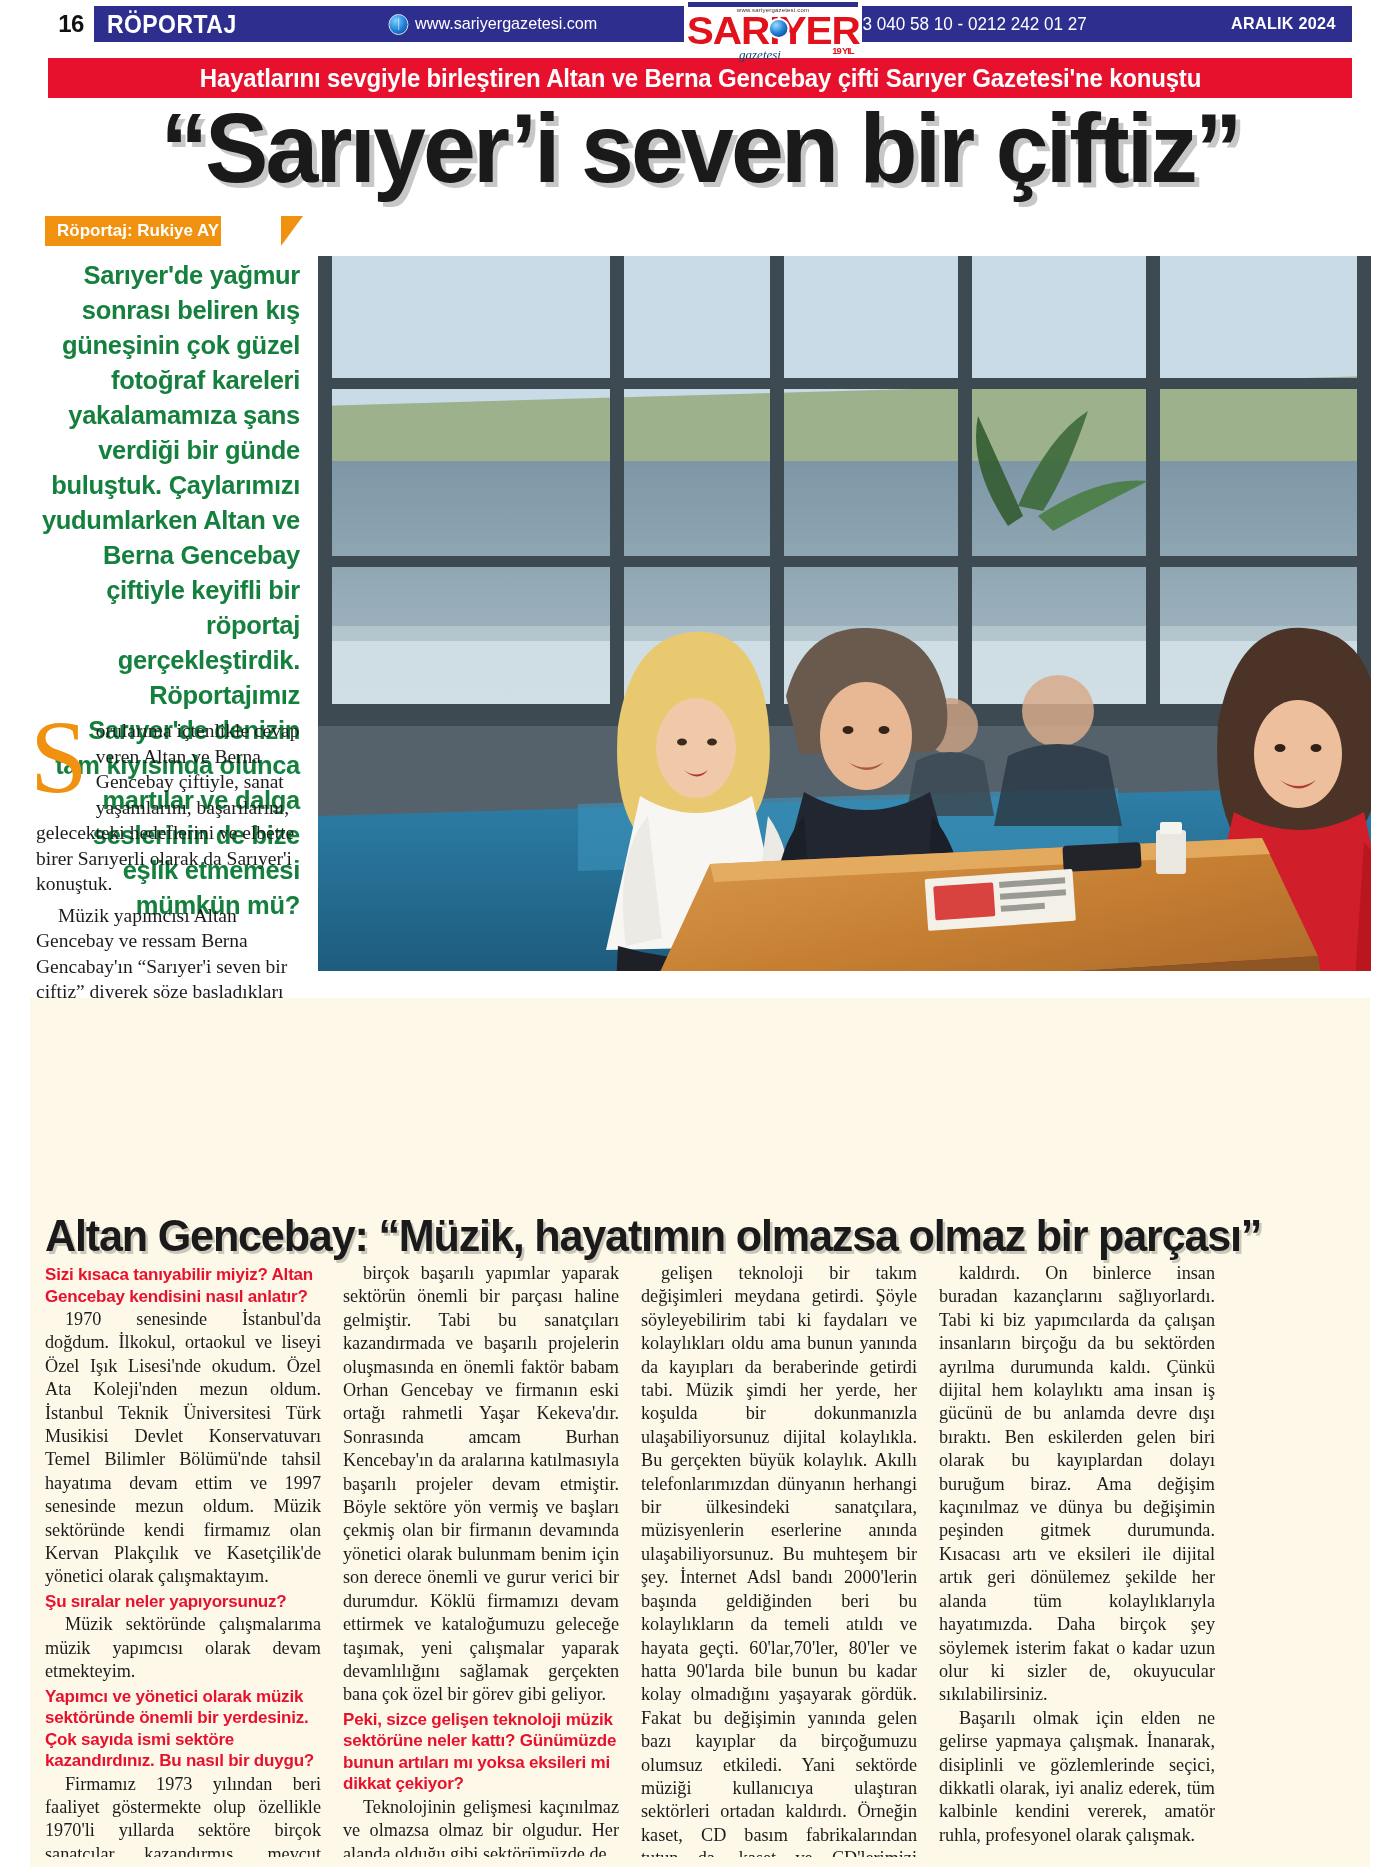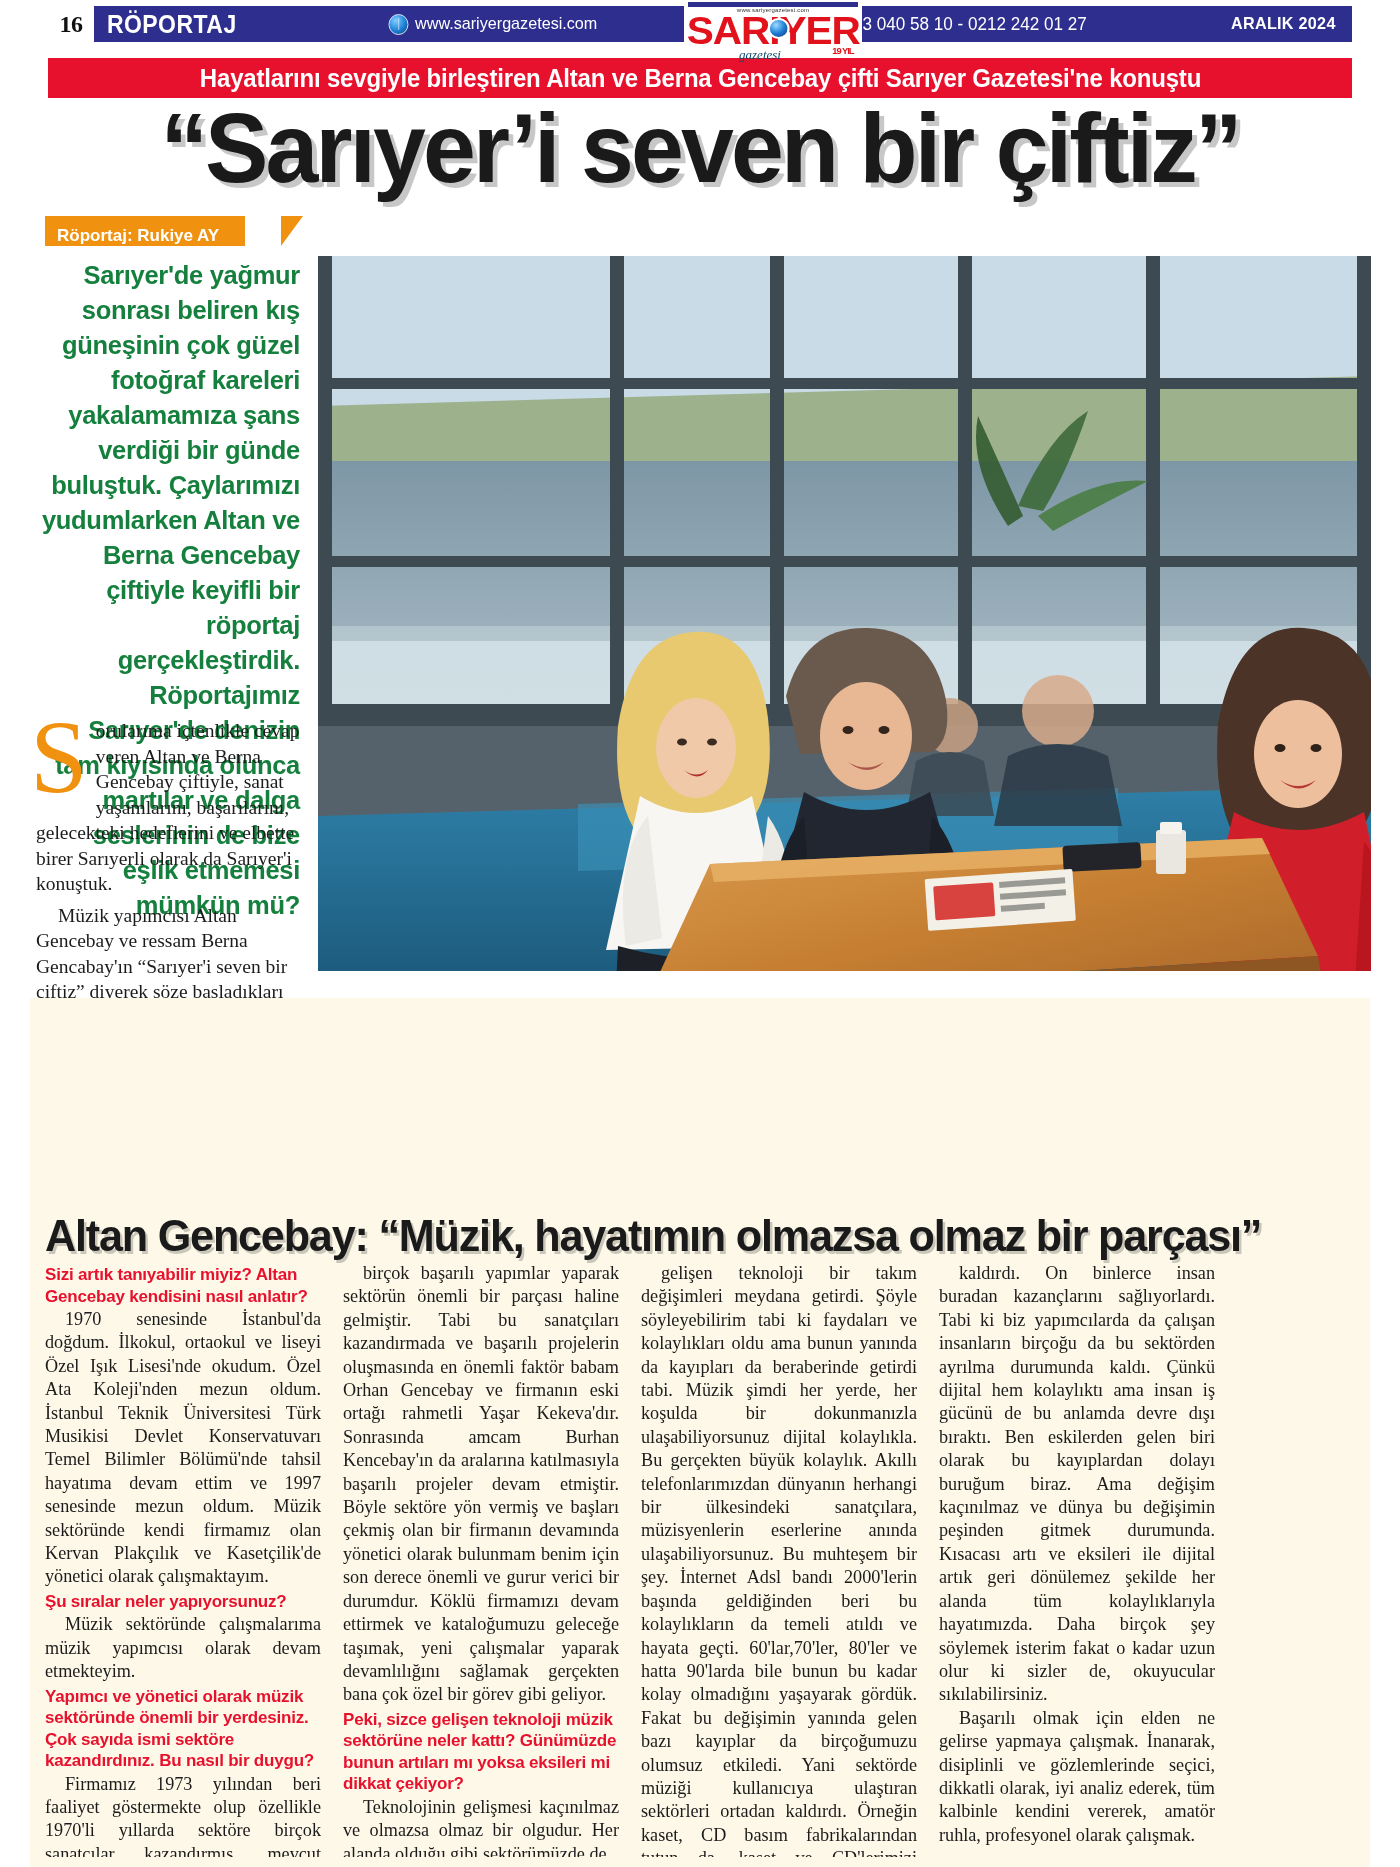--- a/index.html
+++ b/index.html
@@ -28,21 +28,20 @@
     width: 46px;
     height: 36px;
     background: #ffffff;
     color: #111;
     font-weight: bold;
     font-size: 24px;
     display: flex;
     align-items: center;
     justify-content: center;
     letter-spacing: -0.5px;
-    font-family: Liberation Serif, serif;
   }
   .section-name {
     color: #ffffff;
     font-weight: bold;
     font-size: 25px;
     letter-spacing: 0.5px;
     padding-left: 14px;
     transform: scaleX(0.92);
     transform-origin: left center;
     white-space: nowrap;
@@ -199,22 +198,22 @@
     white-space: nowrap;
   }
 
   
   .byline {
     position: absolute;
     left: 45px; top: 216px;
     height: 30px;
     background: #f0920f;
     display: flex;
-    align-items: flex-end;
-    padding: 0 26px 0 12px;
+    align-items: center;
+    padding: 0 2px 0 12px;
   }
   .byline-text {
     color: #ffffff;
     font-weight: bold;
     font-size: 17px;
     white-space: nowrap;
   }
   .byline-tail {
     position: absolute;
     left: 281px; top: 216px;
@@ -487,21 +486,21 @@
     </g>
   </svg>
 </div>
 
 <div class="lower"></div>
 
 <div class="sub-headline">Altan Gencebay: “Müzik, hayatımın olmazsa olmaz bir parçası”</div>
 
 <div class="cols">
   <div class="col">
-    <p class="q">Sizi artık tanıyabilir miyiz? Altan Gencebay kendisini nasıl anlatır?</p>
+    <p class="q">Sizi kısaca tanıyabilir miyiz? Altan Gencebay kendisini nasıl anlatır?</p>
     <p>1970 senesinde İstanbul'da doğdum. İlkokul, ortaokul ve liseyi Özel Işık Lisesi'nde okudum. Özel Ata Koleji'nden mezun oldum. İstanbul Teknik Üniversitesi Türk Musikisi Devlet Konservatuvarı Temel Bilimler Bölümü'nde tahsil hayatıma devam ettim ve 1997 senesinde mezun oldum. Müzik sektöründe kendi firmamız olan Kervan Plakçılık ve Kasetçilik'de yönetici olarak çalışmaktayım.</p>
     <p class="q">Şu sıralar neler yapıyorsunuz?</p>
     <p>Müzik sektöründe çalışmalarıma müzik yapımcısı olarak devam etmekteyim.</p>
     <p class="q">Yapımcı ve yönetici olarak müzik sektöründe önemli bir yerdesiniz. Çok sayıda ismi sektöre kazandırdınız. Bu nasıl bir duygu?</p>
     <p>Firmamız 1973 yılından beri faaliyet göstermekte olup özellikle 1970'li yıllarda sektöre birçok sanatçılar kazandırmış, mevcut sanatçılara da</p>
   </div>
   <div class="col">
     <p>birçok başarılı yapımlar yaparak sektörün önemli bir parçası haline gelmiştir. Tabi bu sanatçıları kazandırmada ve başarılı projelerin oluşmasında en önemli faktör babam Orhan Gencebay ve firmanın eski ortağı rahmetli Yaşar Kekeva'dır. Sonrasında amcam Burhan Kencebay'ın da aralarına katılmasıyla başarılı projeler devam etmiştir. Böyle sektöre yön vermiş ve başları çekmiş olan bir firmanın devamında yönetici olarak bulunmam benim için son derece önemli ve gurur verici bir durumdur. Köklü firmamızı devam ettirmek ve kataloğumuzu geleceğe taşımak, yeni çalışmalar yaparak devamlılığını sağlamak gerçekten bana çok özel bir görev gibi geliyor.</p>
     <p class="q">Peki, sizce gelişen teknoloji müzik sektörüne neler kattı? Günümüzde bunun artıları mı yoksa eksileri mi dikkat çekiyor?</p>
     <p>Teknolojinin gelişmesi kaçınılmaz ve olmazsa olmaz bir olgudur. Her alanda olduğu gibi sektörümüzde de</p>

